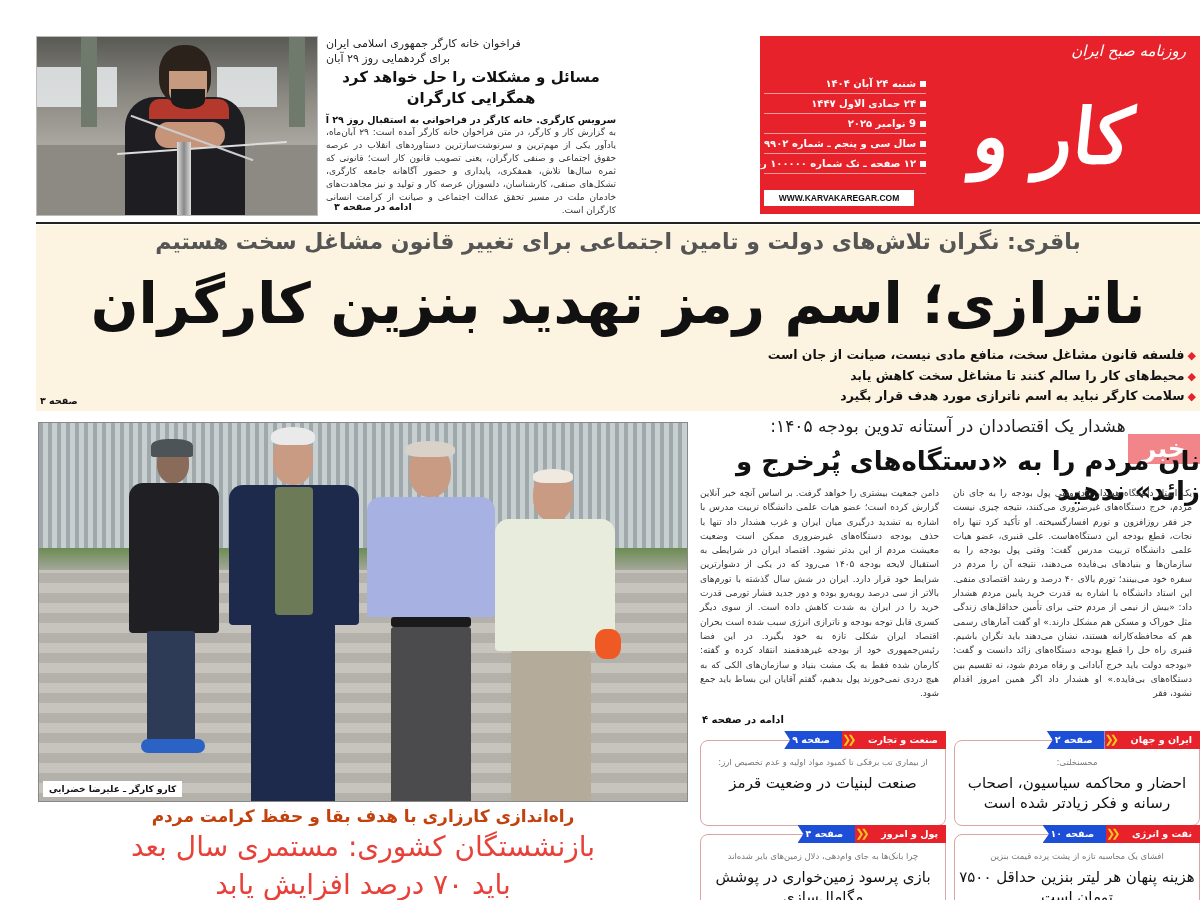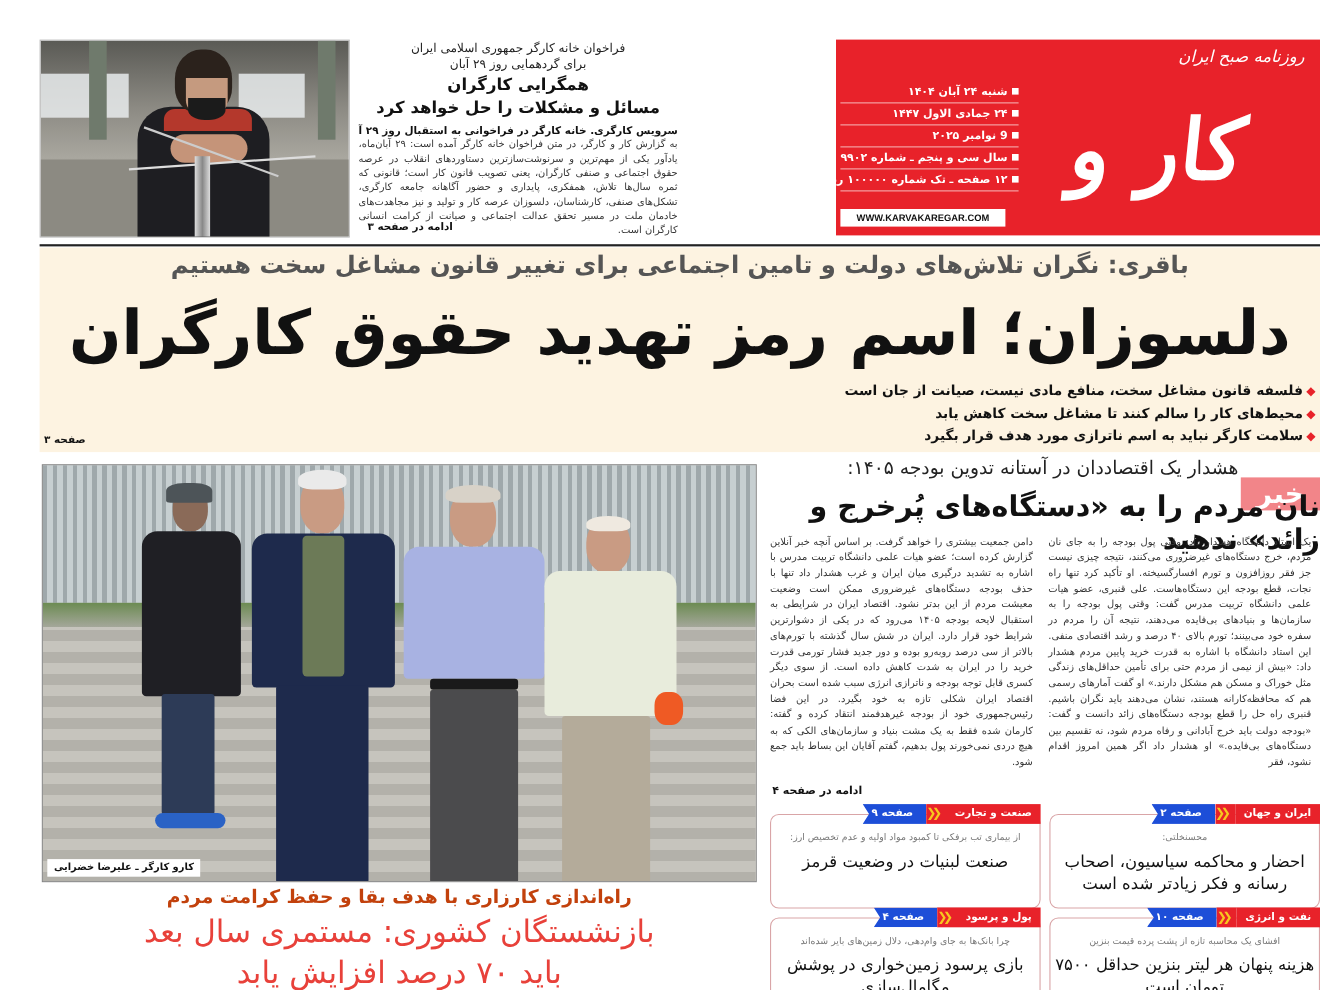--- a/index.html
+++ b/index.html
@@ -17,21 +17,21 @@
   #photo-top .worker-face { position:absolute; left:132px; top:34px; width:38px; height:34px; border-radius:0 0 40% 40%; background:#c59a7f; }
   #photo-top .mask { position:absolute; left:134px; top:52px; width:34px; height:20px; border-radius:0 0 45% 45%; background:#1b1b1b; }
   #photo-top .body { position:absolute; left:88px; top:60px; width:120px; height:120px; border-radius:30px 30px 0 0; background:#1e1e22; }
   #photo-top .stripe { position:absolute; left:112px; top:62px; width:80px; height:20px; background:#b4382c; border-radius: 10px 10px 0 0; }
   #photo-top .hands { position:absolute; left:118px; top:85px; width:70px; height:26px; border-radius:14px; background:#c59479; }
   #photo-top .frame { position:absolute; left:140px; top:105px; width:14px; height:75px; background:linear-gradient(90deg,#ddd,#888,#ddd); }
   #photo-top .wire1 { position:absolute; left:80px; top:110px; width:170px; height:2px; background:#ddd; transform: rotate(-4deg); }
   #photo-top .wire2 { position:absolute; left:90px; top:100px; width:130px; height:2px; background:#ccc; transform: rotate(20deg); }
 
   #top-story { position: absolute; left: 290px; top: 0; width: 290px; height: 180px; direction: rtl; text-align: right; }
-  #top-story .kicker { font-size: 11px; color: #222; text-align: center; line-height: 15px; }
+  #top-story .kicker { font-size: 11px; color: #222; text-align: left; line-height: 15px; }
   #top-story .headline { font-size: 15px; font-weight: bold; text-align: center; line-height: 20px; margin-top: 1px; }
   #top-story .lede { font-size: 9.5px; font-weight: bold; margin-top: 5px; line-height: 13px; white-space: nowrap; overflow: hidden; }
   #top-story .body { font-size: 9px; color: #333; line-height: 13px; text-align: justify; }
   #top-story .cont { font-size: 9.5px; font-weight: bold; position: absolute; left: 8px; bottom: 4px; }
 
   #masthead { position: absolute; left: 724px; top: 0; width: 440px; height: 178px; background: #e8222a; }
   #masthead .sub { position: absolute; right: 14px; top: 6px; color: #fff; font-family: "DejaVu Serif", serif; font-style: italic; font-size: 15px; direction: rtl; }
   #masthead .logo { position: absolute; right: 12px; top: 26px; width: 270px; height: 150px; color: #fff; font-family: "DejaVu Serif", serif; font-weight: bold; font-size: 76px; line-height: 150px; text-align: center; direction: rtl; letter-spacing: -2px; transform: skewX(-6deg); }
   #masthead .info { position: absolute; left: 4px; top: 38px; width: 162px; direction: rtl; }
   #masthead .info .row { color: #fff; font-weight: bold; font-size: 10px; line-height: 19px; border-bottom: 1px solid rgba(255,255,255,.55); white-space: nowrap; }
@@ -105,22 +105,22 @@
     <div class="mask"></div>
     <div class="hands"></div>
     <div class="wire1"></div>
     <div class="wire2"></div>
     <div class="frame"></div>
   </div>
 
   <div id="top-story">
     <div class="kicker">فراخوان خانه کارگر جمهوری اسلامی ایران</div>
     <div class="kicker">برای گردهمایی روز ۲۹ آبان</div>
+    <div class="headline">مسائل و مشکلات را حل خواهد کرد</div>
     <div class="headline">همگرایی کارگران</div>
-    <div class="headline">مسائل و مشکلات را حل خواهد کرد</div>
     <div class="lede">سرویس کارگری. خانه کارگر در فراخوانی به استقبال روز ۲۹ آبان، سالروز تصویب قانون کار رفت.</div>
     <div class="body">به گزارش کار و کارگر، در متن فراخوان خانه کارگر آمده است: ۲۹ آبان‌ماه، یادآور یکی از مهم‌ترین و سرنوشت‌سازترین دستاوردهای انقلاب در عرصه حقوق اجتماعی و صنفی کارگران، یعنی تصویب قانون کار است؛ قانونی که ثمره سال‌ها تلاش، همفکری، پایداری و حضور آگاهانه جامعه کارگری، تشکل‌های صنفی، کارشناسان، دلسوزان عرصه کار و تولید و نیز مجاهدت‌های خادمان ملت در مسیر تحقق عدالت اجتماعی و صیانت از کرامت انسانی کارگران است.</div>
     <div class="cont">ادامه در صفحه ۳</div>
   </div>
 
   <div id="masthead">
     <div class="sub">روزنامه صبح ایران</div>
     <div class="logo">کار و کارگر</div>
     <div class="info">
       <div class="row"><span class="sq"></span><span>شنبه ۲۴ آبان ۱۴۰۴</span></div>
@@ -130,21 +130,21 @@
       <div class="row"><span class="sq"></span><span>۱۲ صفحه ـ تک شماره ۱۰۰۰۰۰ ریال</span></div>
     </div>
     <div class="url">WWW.KARVAKAREGAR.COM</div>
   </div>
 </div>
 
 <div id="rule-top"></div>
 
 <div id="banner">
   <div class="super">باقری: نگران تلاش‌های دولت و تامین اجتماعی برای تغییر قانون مشاغل سخت هستیم</div>
-  <div class="main">دلسوزان؛ اسم رمز تهدید حقوق کارگران</div>
+  <div class="main">ناترازی؛ اسم رمز تهدید بنزین کارگران</div>
   <div class="bullets">
     <div class="b"><span class="dot">◆</span><span>فلسفه قانون مشاغل سخت، منافع مادی نیست، صیانت از جان است</span></div>
     <div class="b"><span class="dot">◆</span><span>محیط‌های کار را سالم کنند تا مشاغل سخت کاهش یابد</span></div>
     <div class="b"><span class="dot">◆</span><span>سلامت کارگر نباید به اسم ناترازی مورد هدف قرار بگیرد</span></div>
   </div>
   <div class="page">صفحه ۳</div>
 </div>
 
 <div id="main-photo">
   <div class="fence"></div>
@@ -228,19 +228,19 @@
     <span class="sec">نفت و انرژی</span>
     <span class="chev"></span>
     <span class="pg">صفحه ۱۰</span>
   </div>
   <div class="pre">افشای یک محاسبه تازه از پشت پرده قیمت بنزین</div>
   <div class="title">هزینه پنهان هر لیتر بنزین حداقل ۷۵۰۰ تومان است</div>
 </div>
 
 <div class="box" style="left:700px;top:834px;">
   <div class="label">
-    <span class="sec">پول و پرسود</span>
+    <span class="sec">پول و امروز</span>
     <span class="chev"></span>
     <span class="pg">صفحه ۴</span>
   </div>
   <div class="pre">چرا بانک‌ها به جای وام‌دهی، دلال زمین‌های بایر شده‌اند</div>
   <div class="title">بازی پرسود زمین‌خواری در پوشش مگامال‌سازی</div>
 </div>
 
 </body></html>

